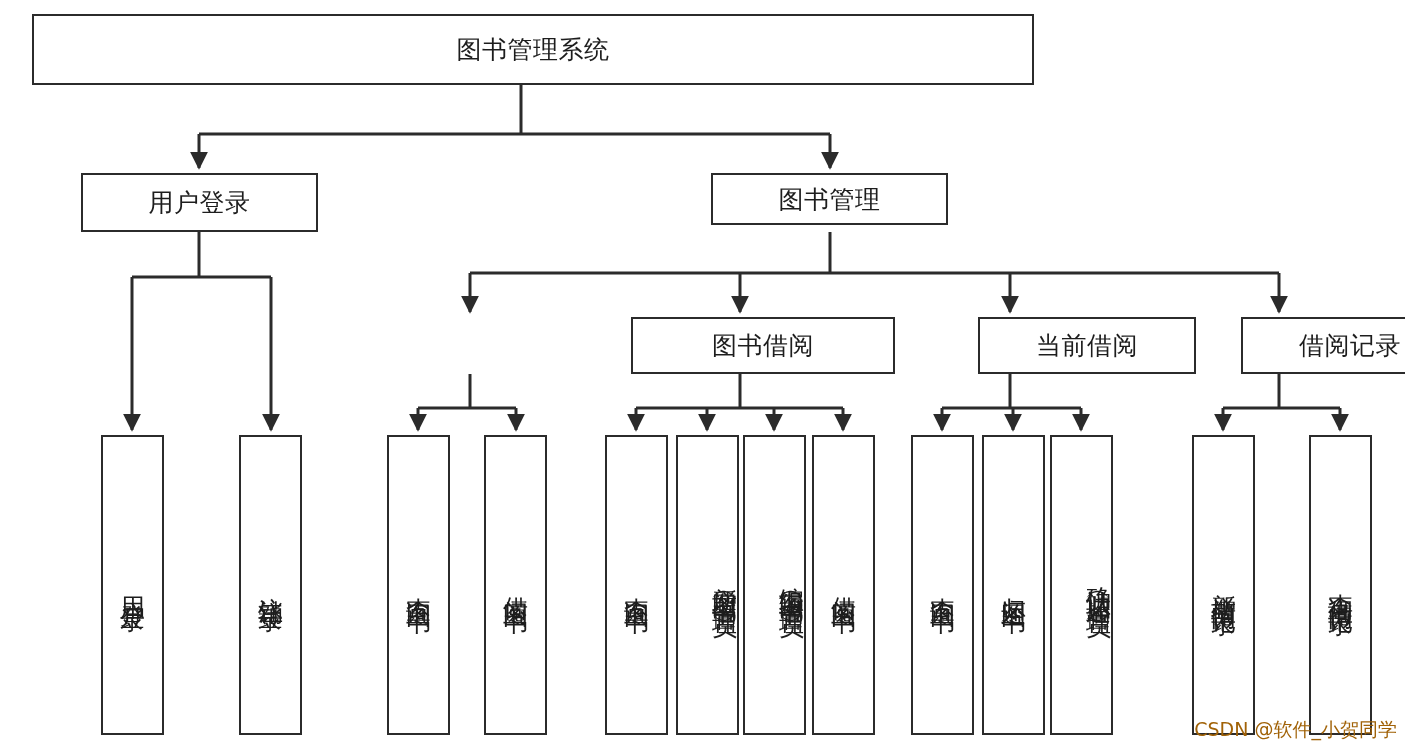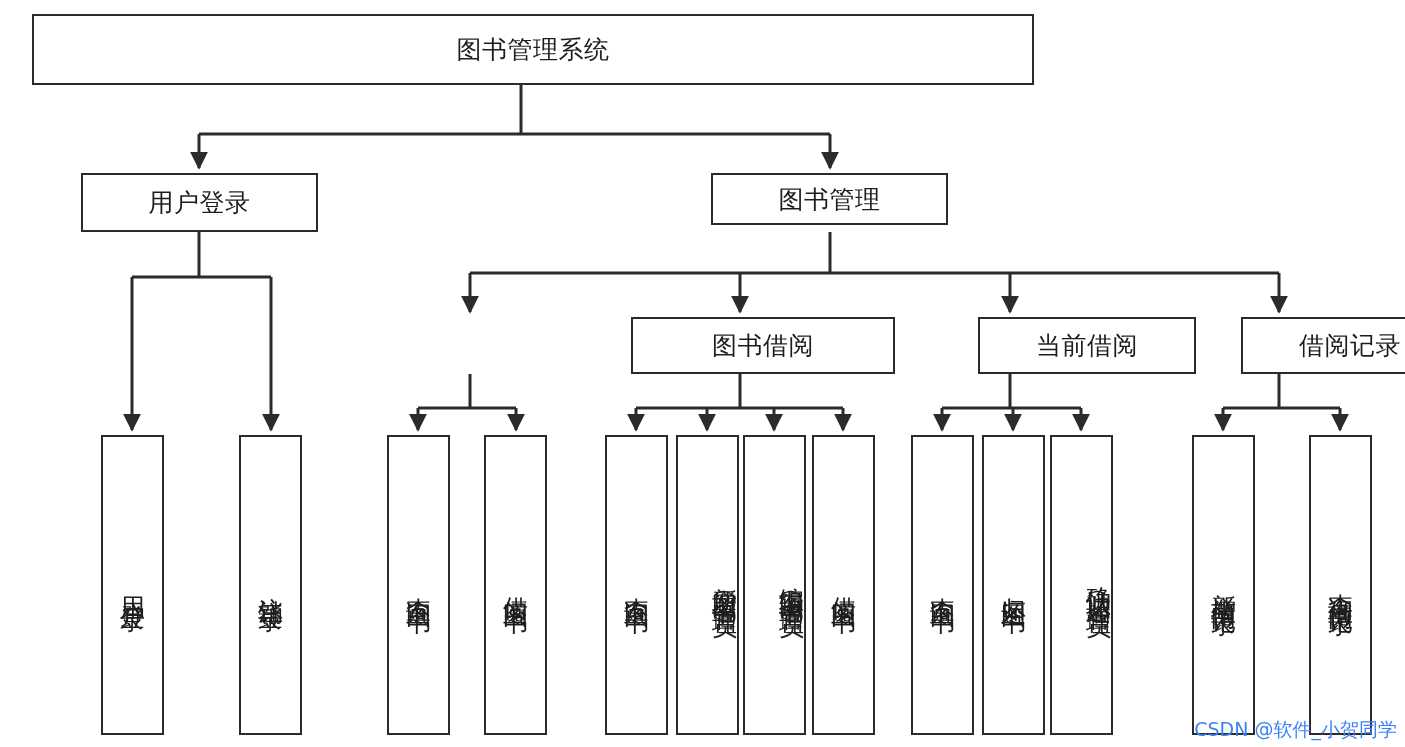--- a/index.html
+++ b/index.html
@@ -48,21 +48,21 @@
   }
   .node.vert span {
     writing-mode: vertical-rl;
     text-orientation: upright;
   }
   #watermark {
     position: absolute;
     right: 8px;
     bottom: 4px;
     font-size: 19px;
-    color: #3b82f6;
+    color: #a16207;
     white-space: nowrap;
     font-family: "DejaVu Sans", "Liberation Sans", sans-serif;
   }
 </style>
 </head>
 <body>
 
 <div id="canvas">
 
   <svg id="wires" viewBox="0 0 1405 747" xmlns="http://www.w3.org/2000/svg">

